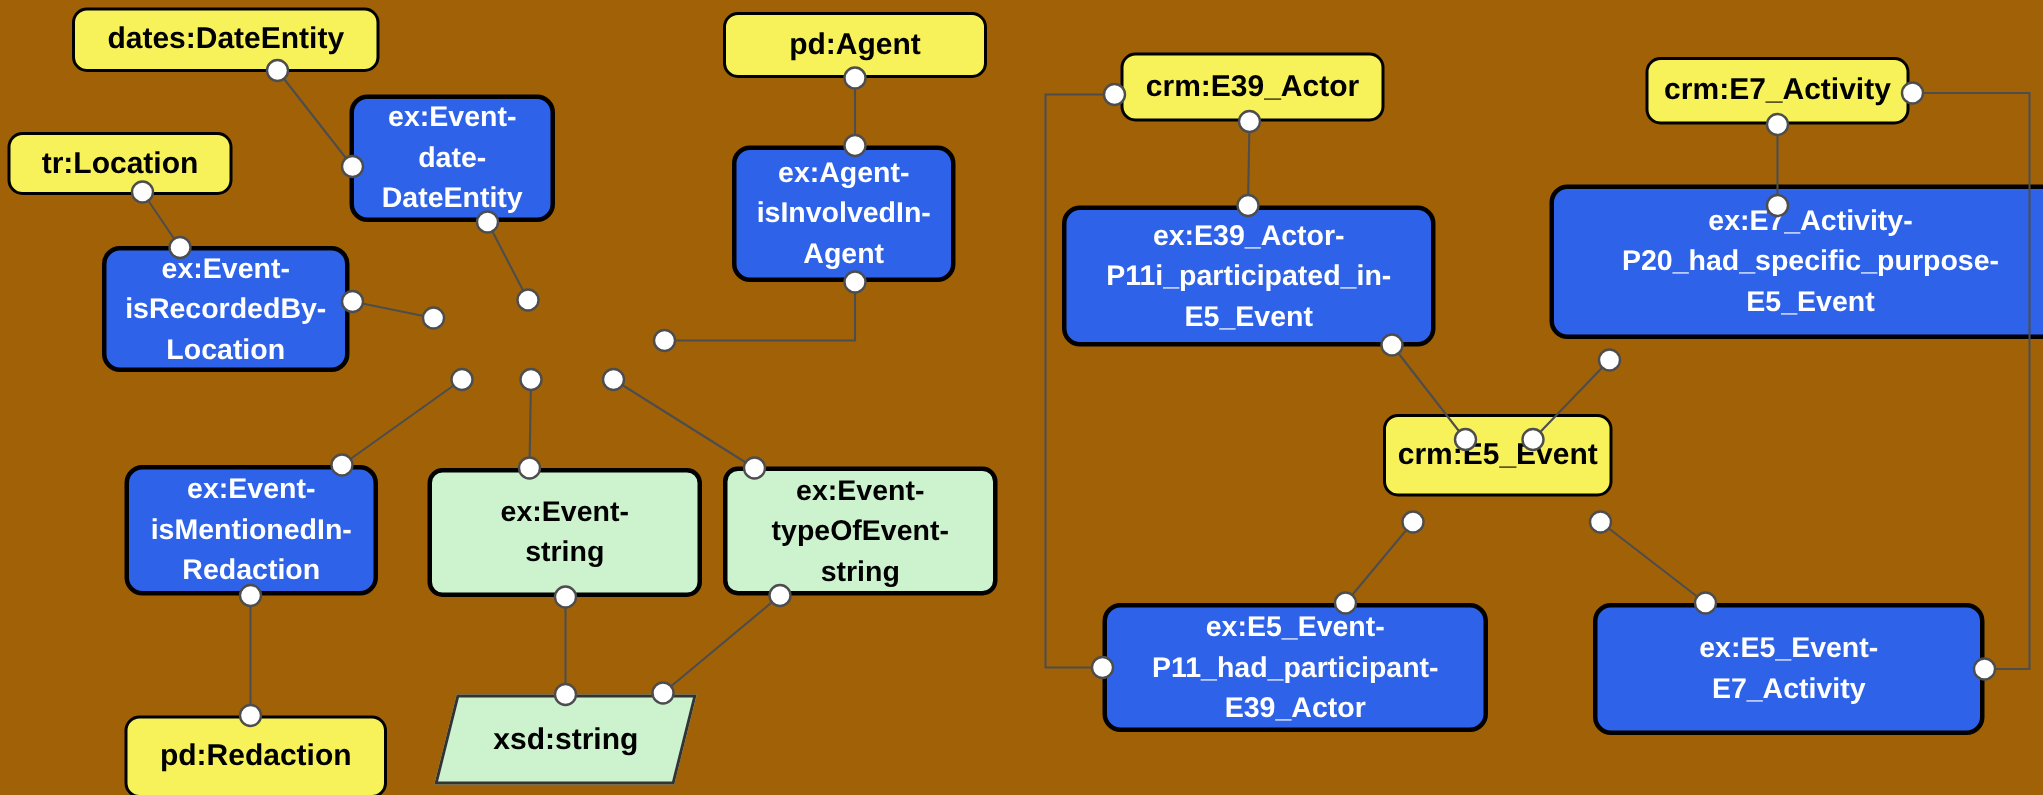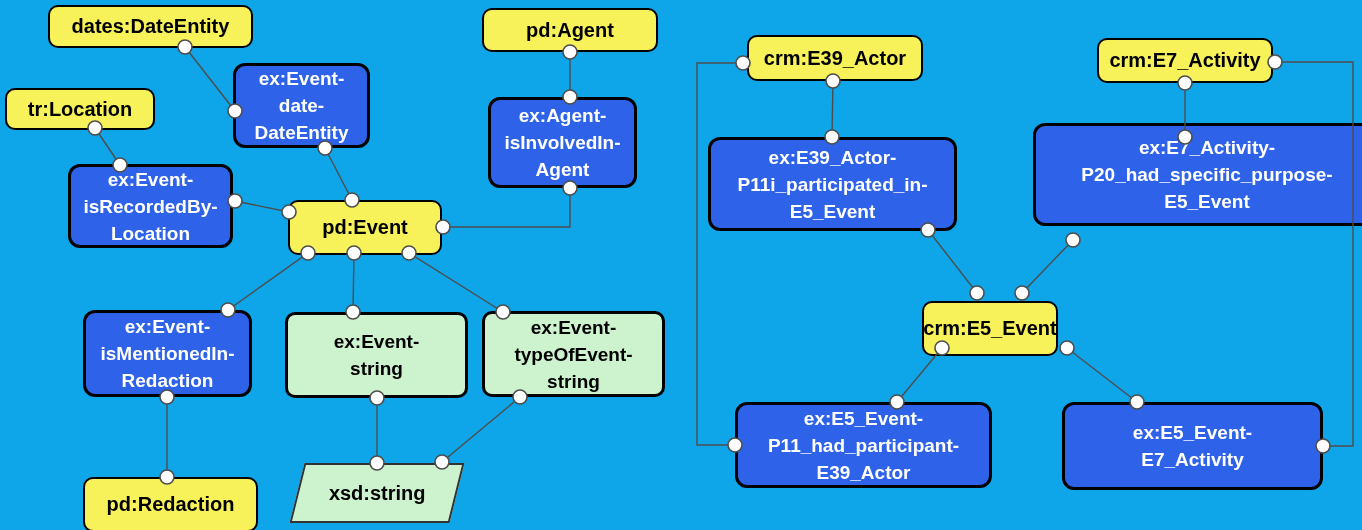--- a/index.html
+++ b/index.html
@@ -1,17 +1,17 @@
 <!DOCTYPE html>
 <html><head>
 <meta charset="utf-8">
 <style>
   html,body{margin:0;padding:0;background:#fff;}
   .canvas{
-    position:relative;width:1362px;height:530px;background:#0ea5e9;overflow:hidden;
+    position:relative;width:1362px;height:530px;background:#a16207;overflow:hidden;
     font-family:"Liberation Sans","DejaVu Sans",sans-serif;
   }
   .node{
     position:absolute;box-sizing:border-box;
     display:flex;flex-direction:column;align-items:center;justify-content:center;
     text-align:center;z-index:2;
   }
   .node span{display:block;white-space:nowrap;}
   .class-node{
     background:#F8F25A;border:2.5px solid #000;border-radius:10px;
@@ -49,37 +49,34 @@
   </div>
 
   <div class="node class-node" style="left:482px;top:8px;width:176px;height:44px">
     <span>pd:Agent</span>
   </div>
 
   <div class="node class-node" style="left:5px;top:88px;width:150px;height:42px">
     <span>tr:Location</span>
   </div>
 
-  <div class="node class-node" style="left:288px;top:200px;width:154px;height:55px">
-    <span>pd:Event</span>
-  </div>
 
   <div class="node class-node" style="left:83px;top:477px;width:175px;height:55px">
     <span>pd:Redaction</span>
   </div>
 
   <div class="node class-node" style="left:747px;top:35px;width:176px;height:46px">
     <span>crm:E39_Actor</span>
   </div>
 
   <div class="node class-node" style="left:1097px;top:38px;width:176px;height:45px">
     <span>crm:E7_Activity</span>
   </div>
 
-  <div class="node class-node" style="left:922px;top:301px;width:136px;height:55px">
+  <div class="node class-node" style="left:922px;top:276px;width:153px;height:55px">
     <span>crm:E5_Event</span>
   </div>
 
   <div class="node obj-node" style="left:233px;top:63px;width:137px;height:85px">
     <span>ex:Event-</span>
     <span>date-</span>
     <span>DateEntity</span>
   </div>
 
   <div class="node obj-node" style="left:68px;top:164px;width:165px;height:84px">

